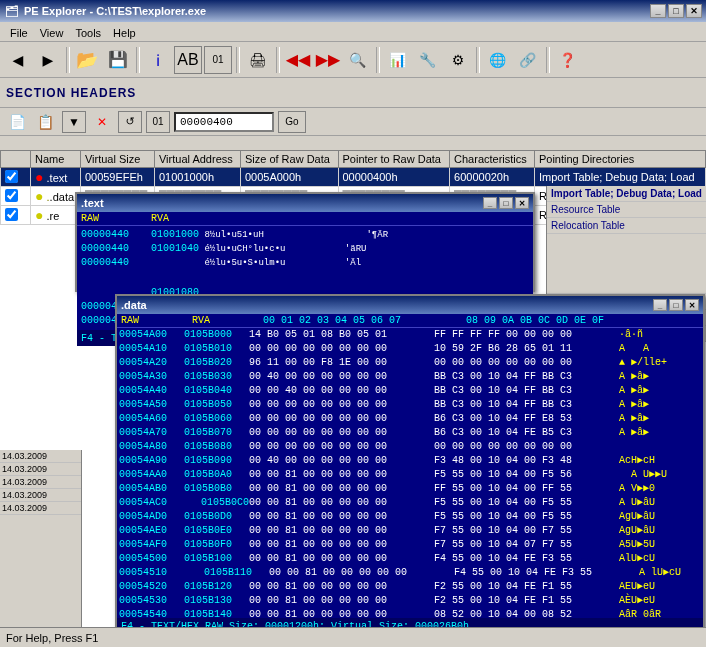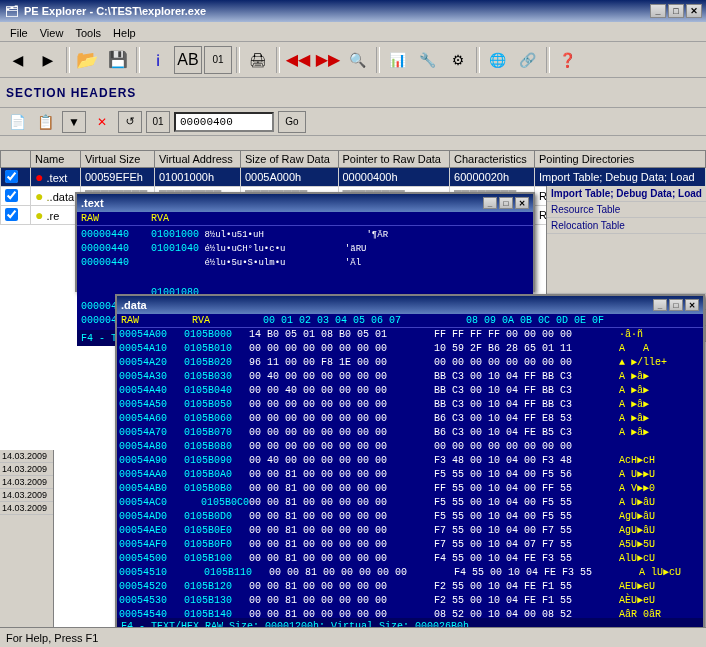--- a/index.html
+++ b/index.html
@@ -348,21 +348,21 @@
   <div style="position:absolute; top:186px; right:0; width:160px; background:#d4d0c8; font-size:11px; border-left:1px solid #808080;">
     <div class="side-panel-row" style="font-size:10px; color:#000080; font-weight:bold;">Import Table; Debug Data; Load</div>
     <div class="side-panel-row" style="font-size:10px; color:#000080;">Resource Table</div>
     <div class="side-panel-row" style="font-size:10px; color:#000080;">Relocation Table</div>
     <div class="side-panel-row" style="height:60px;"></div>
     <div class="side-panel-row" style="font-size:10px;">t be deleted).</div>
     <div class="side-panel-row" style="font-size:10px;">ories (May be deleted</div>
     <div class="side-panel-row" style="font-size:10px;">deleted).</div>
   </div>
 
-  <div style="position:absolute; left:0; top:450px; bottom:20px; width:54px; background:#d4d0c8; border-right:1px solid #808080; overflow:hidden;">
+  <div style="position:absolute; left:0; top:450px; bottom:20px; width:82px; background:#d4d0c8; border-right:1px solid #808080; overflow:hidden;">
     <div class="log-row">14.03.2009</div>
     <div class="log-row">14.03.2009</div>
     <div class="log-row">14.03.2009</div>
     <div class="log-row">14.03.2009</div>
     <div class="log-row">14.03.2009</div>
   </div>
 
   <div class="inner-window-text">
     <div class="inner-title-bar">
       <span class="inner-title-text">.text</span>
@@ -493,21 +493,21 @@
             <span style="color:#00ffff;display:inline-block;width:65px;">0105B090</span>
             <span style="display:inline-block;width:185px;">00 40 00 00 00 00 00 00</span>
             <span style="display:inline-block;width:185px;">F3 48 00 10 04 00 F3 48</span>
             <span style="color:#ffff00;">AcH►cH</span>
           </div>
         <div class="hex-row">
             <span style="color:#00ffff;display:inline-block;width:65px;">00054AA0</span>
             <span style="color:#00ffff;display:inline-block;width:65px;">0105B0A0</span>
             <span style="display:inline-block;width:185px;">00 00 81 00 00 00 00 00</span>
             <span style="display:inline-block;width:185px;">F5 55 00 10 04 00 F5 56</span>
-            <span style="color:#ffff00;">A U►►U</span>
+            <span style="color:#ffff00;margin-left:12px;">A U►►U</span>
           </div>
         <div class="hex-row">
             <span style="color:#00ffff;display:inline-block;width:65px;">00054AB0</span>
             <span style="color:#00ffff;display:inline-block;width:65px;">0105B0B0</span>
             <span style="display:inline-block;width:185px;">00 00 81 00 00 00 00 00</span>
             <span style="display:inline-block;width:185px;">FF 55 00 10 04 00 FF 55</span>
             <span style="color:#ffff00;">A V►►0</span>
           </div>
         <div class="hex-row">
             <span style="color:#00ffff;display:inline-block;width:65px;">00054AC0</span>

